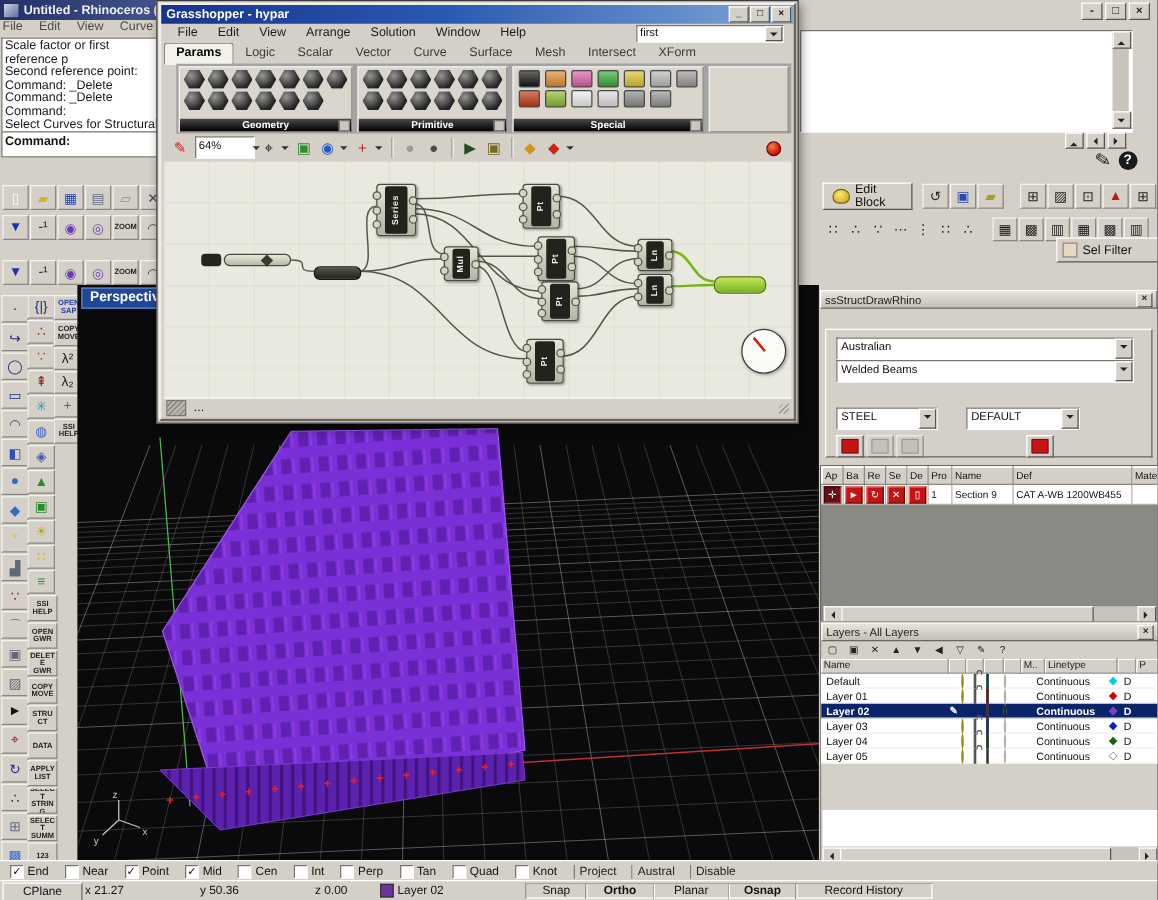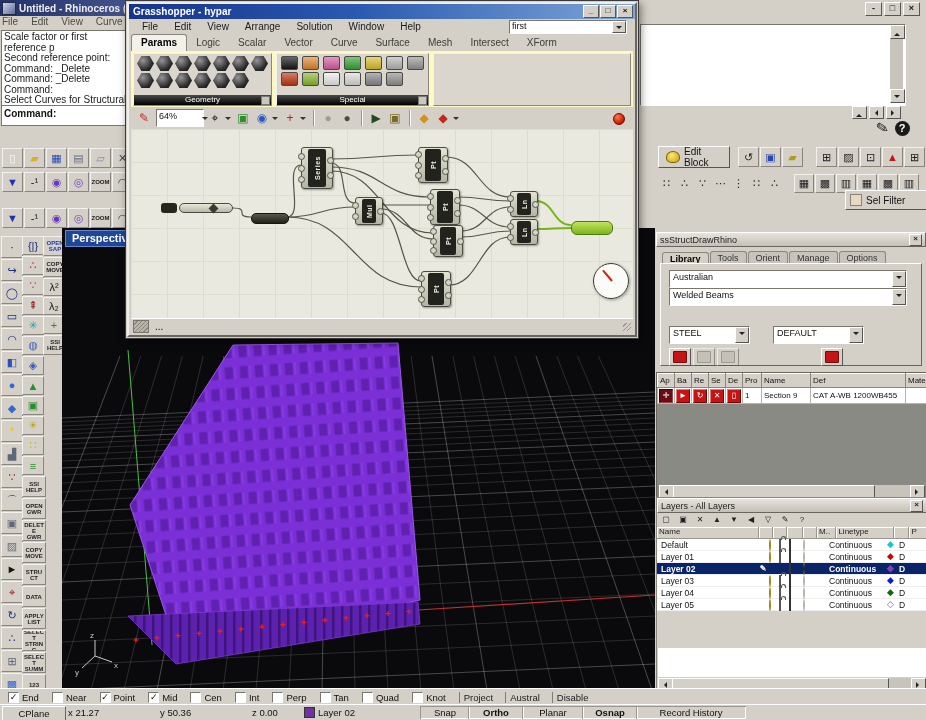--- a/index.html
+++ b/index.html
@@ -49,21 +49,21 @@
   #gh-doc-combo{position:absolute;right:8px;top:1px;width:112px;height:12px;background:#fff;
     border:1px solid;border-color:#7a766e #fff #fff #7a766e;font-size:9px;padding:0 2px;}
   .dd-arrow-btn{position:absolute;right:0;top:0;bottom:0;width:12px;background:#d4d0c8;
     border:1px solid;border-color:#fff #555 #555 #fff;}
   .dd-arrow-btn::after{content:"";position:absolute;left:3px;top:4px;border:3px solid transparent;border-top-color:#222;}
   #gh-tabs{position:absolute;left:2px;top:30px;right:2px;height:17px;display:flex;align-items:flex-end;
     border-bottom:1px solid #9a968e;}
   .ghtab{padding:2px 9px 3px 9px;color:#3c3c36;font-size:10px;}
   .ghtab.active{background:#f2f1ea;border:1px solid #8a867e;border-bottom:1px solid #f2f1ea;
     border-radius:3px 3px 0 0;color:#000;margin-bottom:-1px;font-weight:bold;}
-  #gh-panels{position:absolute;left:2px;top:47px;right:2px;height:56px;background:#fef9c3;display:flex;}
+  #gh-panels{position:absolute;left:12px;top:47px;right:2px;height:56px;background:#a3a3a3;display:flex;font-weight:bold;}
   .ghgroup{margin:2px 2px 1px 2px;background:#dad6ce;border:1px solid;border-color:#f4f2ee #8a867e #8a867e #f4f2ee;
     display:flex;flex-direction:column;}
   .ghrows{flex:1;padding:1px 2px 0 2px;}
   .ghrow{display:flex;}
   .hex{width:17px;height:15px;margin:1px;
     clip-path:polygon(26% 0,74% 0,100% 50%,74% 100%,26% 100%,0 50%);
     background:radial-gradient(circle at 35% 30%,#969696,#2a2a2a 62%,#0a0a0a);}
   .tile{width:15px;height:12px;border:1px solid #4a4a44;border-radius:2px;margin:1px 2px;
     background-image:linear-gradient(rgba(255,255,255,.35),rgba(0,0,0,.15));}
   .grplabel{height:10px;background:linear-gradient(#4a4a4a,#000);color:#fff;font-size:8px;
@@ -607,27 +607,20 @@
   <div id="sel-filter" class="abs">
     <span id="sf-swatch"></span>
     <span>Sel Filter</span>
   </div>
 
   <div id="struct-panel" class="abs" style="left:656px;top:232px;width:270px;height:136px;">
     <div class="panel-title">
       <span>ssStructDrawRhino</span>
       <span class="panel-close">×</span>
     </div>
-    <div id="struct-tabs" style="display:flex;margin:4px 0 0 6px;">
-        <span class="xtab active">Library</span>
-        <span class="xtab">Tools</span>
-        <span class="xtab">Orient</span>
-        <span class="xtab">Manage</span>
-        <span class="xtab">Options</span>
-      </div>
     <div id="struct-body" class="raised2" style="position:absolute;left:4px;right:4px;top:31px;bottom:2px;">
         <div class="dd" style="position: absolute; left: 8px; right: 14px; top: 24px;"><span>Welded Beams</span><span class="dd-arrow-btn"></span></div>
         <div class="dd" style="position: absolute; left: 8px; right: 14px; top: 6px;"><span>Austral­ian</span><span class="dd-arrow-btn"></span></div>
         <div class="dd" style="position: absolute; left: 8px; width: 62px; top: 62px;"><span>STEEL</span><span class="dd-arrow-btn"></span></div>
         <div class="dd" style="position: absolute; left: 112px; width: 72px; top: 62px;"><span>DEFAULT</span><span class="dd-arrow-btn"></span></div>
         <div class="struct-btn" style="position: absolute; left: 8px; top: 84px;">
           <span class="inner" style="background: rgb(196, 20, 20); border: 1px solid rgba(0, 0, 0, 0.4);"></span>
         </div>
         <div class="struct-btn" style="position: absolute; left: 32px; top: 84px; opacity: 0.55;">
           <span class="inner" style="background: rgb(184, 180, 172); border: 1px solid rgba(0, 0, 0, 0.4);"></span>
@@ -892,20 +885,41 @@
               <div class="ghrow">
                 <span class="hex"></span>
                 <span class="hex"></span>
                 <span class="hex"></span>
                 <span class="hex"></span>
                 <span class="hex"></span>
                 <span class="hex"></span>
               </div>
             </div>
             <div class="grplabel">Geometry<span class="grpcorner"></span></div>
+          </div>
+          <div class="ghgroup">
+            <div class="ghrows">
+              <div class="ghrow">
+                <span class="hex"></span>
+                <span class="hex"></span>
+                <span class="hex"></span>
+                <span class="hex"></span>
+                <span class="hex"></span>
+                <span class="hex"></span>
+              </div>
+              <div class="ghrow">
+                <span class="hex"></span>
+                <span class="hex"></span>
+                <span class="hex"></span>
+                <span class="hex"></span>
+                <span class="hex"></span>
+                <span class="hex"></span>
+              </div>
+            </div>
+            <div class="grplabel">Primitive<span class="grpcorner"></span></div>
           </div>
           <div class="ghgroup">
             <div class="ghrows">
               <div class="ghrow">
                 <span class="tile" style="background-color: rgb(22, 22, 22);"></span>
                 <span class="tile" style="background-color: rgb(224, 138, 50);"></span>
                 <span class="tile" style="background-color: rgb(218, 95, 165);"></span>
                 <span class="tile" style="background-color: rgb(56, 168, 56);"></span>
                 <span class="tile" style="background-color: rgb(216, 194, 46);"></span>
                 <span class="tile" style="background-color: rgb(184, 184, 184);"></span>

